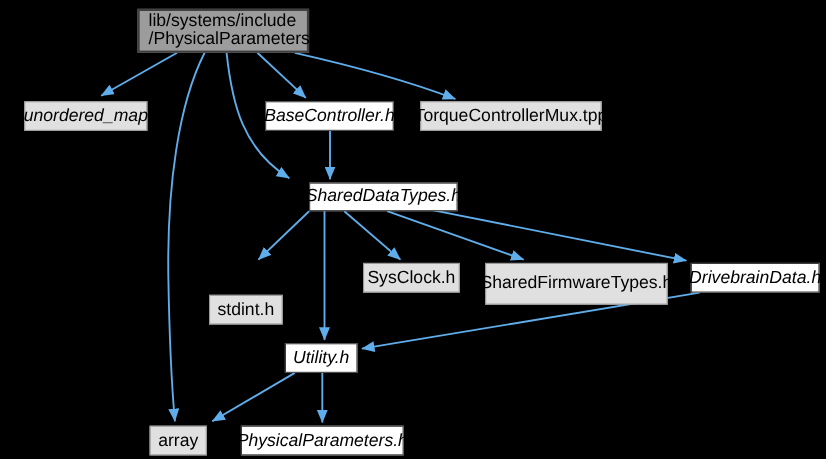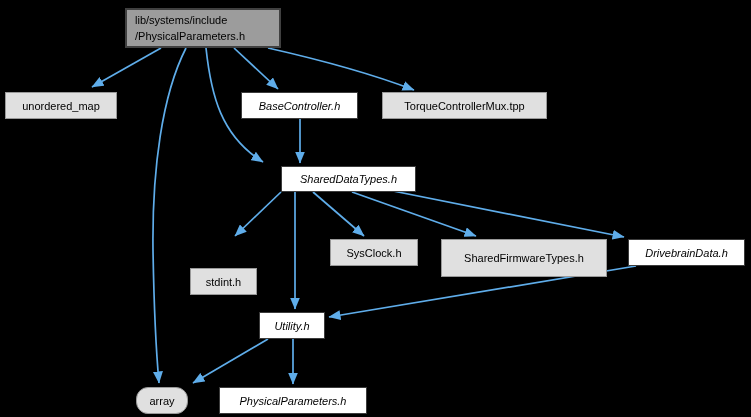--- a/index.html
+++ b/index.html
@@ -24,21 +24,21 @@
     fill: none;
     stroke: var(--edge-color, #5fadea);
     stroke-width: 1.7;
   }
   .node {
     position: absolute;
     box-sizing: border-box;
     display: flex;
     flex-direction: column;
     justify-content: center;
-    font-size: 11px;
+    font-size: 16px;
     line-height: 16px;
     color: #000;
     white-space: nowrap;
     cursor: pointer;
   }
   .node.single { align-items: center; }
   .node.multi { align-items: flex-start; padding-left: 8px; }
   .node.current {
     background: var(--current-fill, #9c9c9c);
     border: 2px solid var(--current-border, #404040);
@@ -79,21 +79,21 @@
         <path d="M636,266 L329,317" class="edge" marker-end="url(#arrow)"></path>
         <path d="M268,339 L193,383" class="edge" marker-end="url(#arrow)"></path>
         <path d="M293,339 L293,384" class="edge" marker-end="url(#arrow)"></path>
       </g>
   </svg>
   <div id="node-layer">
       <div class="node current multi" style="left: 125px; top: 8px; width: 156px; height: 40px;">
         <span class="node-label">lib/systems/include</span>
         <span class="node-label">/PhysicalParameters.h</span>
       </div>
-      <div class="node gray single" style="left: 5px; top: 92px; width: 112px; height: 27px;">
+      <div class="node gray single" style="left: 22px; top: 92px; width: 112px; height: 27px; font-style: italic;">
         <span class="node-label">unordered_map</span>
       </div>
       <div class="node white single" style="left: 241px; top: 92px; width: 117px; height: 27px;">
         <span class="node-label">BaseController.h</span>
       </div>
       <div class="node gray single" style="left: 382px; top: 92px; width: 165px; height: 27px;">
         <span class="node-label">TorqueControllerMux.tpp</span>
       </div>
       <div class="node white single" style="left: 233px; top: 166px; width: 135px; height: 26px; margin-left: 48px;">
         <span class="node-label">SharedDataTypes.h</span>
@@ -106,20 +106,20 @@
       </div>
       <div class="node gray single" style="left: 441px; top: 239px; width: 166px; height: 38px;">
         <span class="node-label">SharedFirmwareTypes.h</span>
       </div>
       <div class="node white single" style="left: 628px; top: 239px; width: 117px; height: 27px;">
         <span class="node-label">DrivebrainData.h</span>
       </div>
       <div class="node white single" style="left: 259px; top: 312px; width: 66px; height: 27px;">
         <span class="node-label">Utility.h</span>
       </div>
-      <div class="node gray single" style="left: 136px; top: 387px; width: 52px; height: 27px; border-radius: 12px;">
+      <div class="node gray single" style="left: 136px; top: 387px; width: 52px; height: 27px;">
         <span class="node-label">array</span>
       </div>
       <div class="node white single" style="left: 219px; top: 387px; width: 148px; height: 27px;">
         <span class="node-label">PhysicalParameters.h</span>
       </div>
     </div>
 </div>
 
 </body></html>

